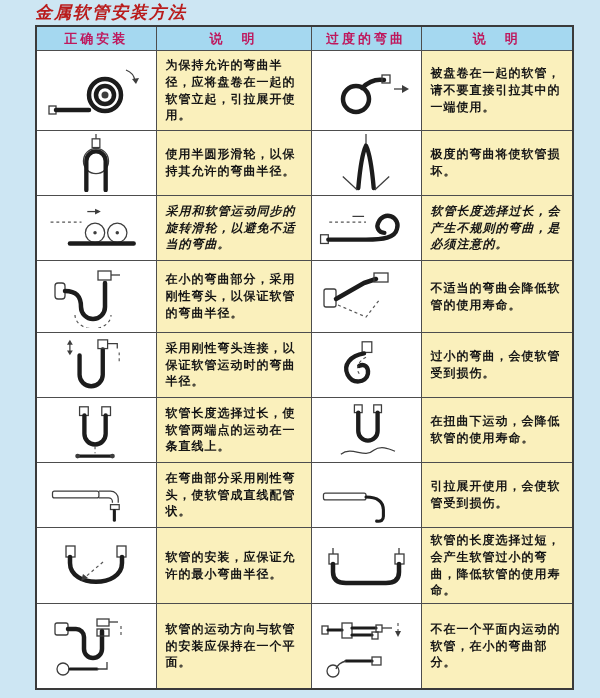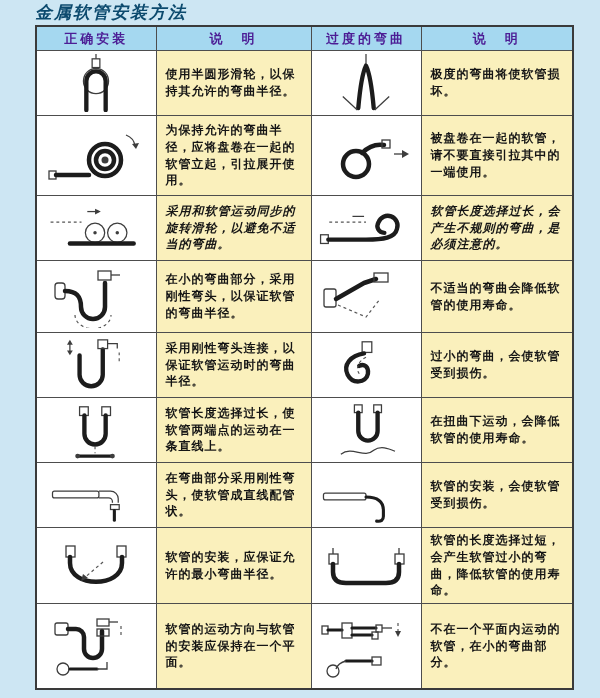--- a/index.html
+++ b/index.html
@@ -11,41 +11,41 @@
     position:relative;
     overflow:hidden;
   }
   .page-title{
     position:absolute;left:35px;top:1px;
     font-family:"DejaVu Serif","Liberation Serif",serif;
     font-style:italic;
     font-weight:900;
     font-size:17px;
     letter-spacing:2px;
-    color:#0c4a6e;
+    color:#b91c1c;
   }
   table.install-table{
     position:absolute;left:35px;top:25px;
     width:537px;
     border-collapse:collapse;
     table-layout:fixed;
     border:2px solid #3a3a3a;
   }
   .install-table th,.install-table td{
     border:1px solid #4d4d4d;
     padding:0;
     vertical-align:middle;
   }
   .install-table th{
     background:#a5d8f0;
     height:23px;
     font-size:13px;
     font-weight:bold;
     letter-spacing:3px;
-    color:#4c1d95;
+    color:#be185d;
   }
   col.c-img1{width:120px;}
   col.c-desc1{width:155px;}
   col.c-img2{width:110px;}
   col.c-desc2{width:152px;}
   td.img-cell{
     background:#ffffff;
     text-align:center;
   }
   td.desc-cell{
@@ -80,41 +80,20 @@
   <thead>
     <tr>
       <th>正确安装</th>
       <th>说　明</th>
       <th>过度的弯曲</th>
       <th>说　明</th>
     </tr>
   </thead>
   <tbody>
 
-    <tr style="height:65px;">
-      <td class="img-cell">
-        <svg width="104" height="58" viewBox="0 0 104 60">
-          <path class="t" d="M52 0 V5"></path>
-          <rect class="t" x="48" y="5" width="8" height="9"></rect>
-          <circle class="t" cx="52" cy="28" r="13"></circle>
-          <path class="h" d="M42 58 L42 28 A10 10 0 0 1 62 28 L62 58"></path>
-        </svg>
-      </td>
-      <td class="desc-cell">使用半圆形滑轮，以保持其允许的弯曲半径。</td>
-      <td class="img-cell">
-        <svg width="104" height="58" viewBox="0 0 104 60">
-          <path class="t" d="M52 0 V10"></path>
-          <path class="h" d="M44 56 Q47 22 52 12 Q57 22 60 56"></path>
-          <path class="t" d="M28 44 L43 58"></path>
-          <path class="t" d="M76 44 L61 58"></path>
-        </svg>
-      </td>
-      <td class="desc-cell">极度的弯曲将使软管损坏。</td>
-    </tr>
-
     <tr style="height:80px;">
       <td class="img-cell">
         <svg width="110" height="66" viewBox="0 0 110 60">
           <rect class="t" x="8" y="45" width="7" height="8"></rect>
           <path class="h" d="M15 49 H48"></path>
           <circle class="h" cx="64" cy="34" r="16"></circle>
           <circle class="h" cx="64" cy="34" r="9"></circle>
           <circle class="f" cx="64" cy="34" r="3.5"></circle>
           <path class="t" d="M85 9 q8 3 9 11"></path>
           <polygon class="f" points="95,23 98,17 91,18"></polygon>
@@ -124,20 +103,41 @@
       <td class="img-cell">
         <svg width="104" height="62" viewBox="0 0 104 60">
           <circle class="h" cx="42" cy="38" r="13"></circle>
           <path class="h" d="M48 27 Q58 17 70 19"></path>
           <rect class="t" x="68" y="14" width="8" height="8"></rect>
           <path class="t" d="M80 28 H93"></path>
           <polygon class="f" points="95,28 88,24 88,32"></polygon>
         </svg>
       </td>
       <td class="desc-cell">被盘卷在一起的软管，请不要直接引拉其中的一端使用。</td>
+    </tr>
+
+    <tr style="height:65px;">
+      <td class="img-cell">
+        <svg width="104" height="58" viewBox="0 0 104 60">
+          <path class="t" d="M52 0 V5"></path>
+          <rect class="t" x="48" y="5" width="8" height="9"></rect>
+          <circle class="t" cx="52" cy="28" r="13"></circle>
+          <path class="h" d="M42 58 L42 28 A10 10 0 0 1 62 28 L62 58"></path>
+        </svg>
+      </td>
+      <td class="desc-cell">使用半圆形滑轮，以保持其允许的弯曲半径。</td>
+      <td class="img-cell">
+        <svg width="104" height="58" viewBox="0 0 104 60">
+          <path class="t" d="M52 0 V10"></path>
+          <path class="h" d="M44 56 Q47 22 52 12 Q57 22 60 56"></path>
+          <path class="t" d="M28 44 L43 58"></path>
+          <path class="t" d="M76 44 L61 58"></path>
+        </svg>
+      </td>
+      <td class="desc-cell">极度的弯曲将使软管损坏。</td>
     </tr>
 
     <tr style="height:65px;font-style:italic;">
       <td class="img-cell">
         <svg width="110" height="58" viewBox="0 0 110 60">
           <path class="d" d="M8 24 H40"></path>
           <path class="t" d="M46 13 h12"></path>
           <polygon class="f" points="60,13 54,10 54,16"></polygon>
           <circle class="t" cx="54" cy="35" r="10"></circle>
           <circle class="f" cx="54" cy="35" r="1.8"></circle>
@@ -237,21 +237,21 @@
           <path class="h2" d="M74 46 v10"></path>
         </svg>
       </td>
       <td class="desc-cell">在弯曲部分采用刚性弯头，使软管成直线配管状。</td>
       <td class="img-cell">
         <svg width="104" height="58" viewBox="0 0 104 60">
           <rect class="t" x="8" y="28" width="44" height="7" rx="2"></rect>
           <path class="h2" d="M52 32 C66 32 70 38 70 46 v6 q0 6 -7 5"></path>
         </svg>
       </td>
-      <td class="desc-cell">软管的安装，会使软管受到损伤。</td>
+      <td class="desc-cell">引拉展开使用，会使软管受到损伤。</td>
     </tr>
 
     <tr style="height:72px;">
       <td class="img-cell">
         <svg width="110" height="62" viewBox="0 0 110 60">
           <rect class="t" x="25" y="10" width="9" height="11"></rect>
           <rect class="t" x="76" y="10" width="9" height="11"></rect>
           <path class="h" d="M29 21 v6 C29 52 81 52 81 27 v-6"></path>
           <path class="d" d="M62 26 L42 43"></path>
           <polygon class="f" points="40,45 47,42 42,38"></polygon>

